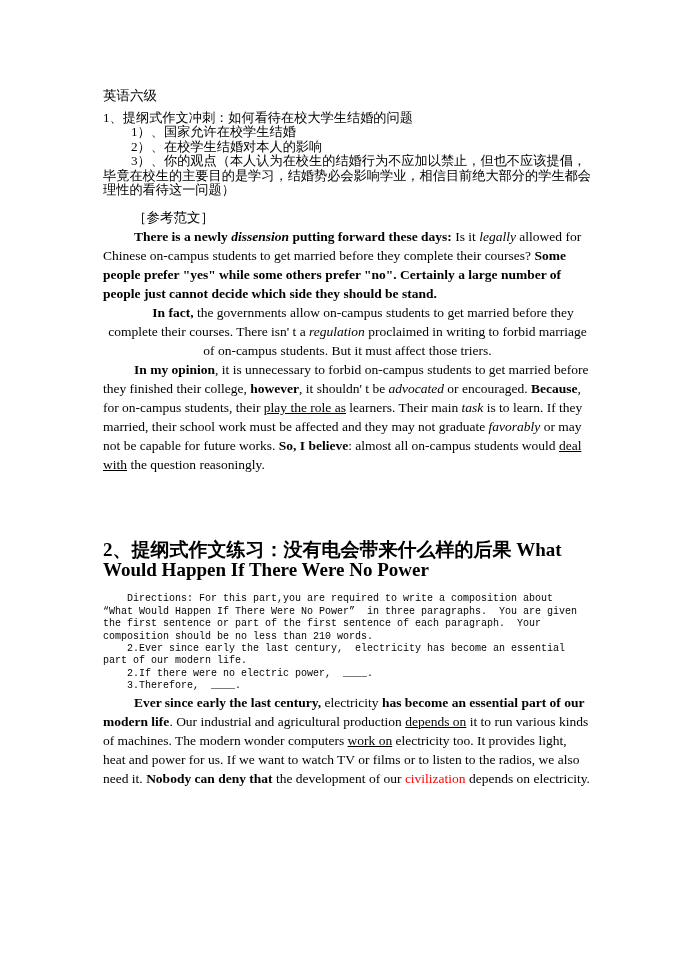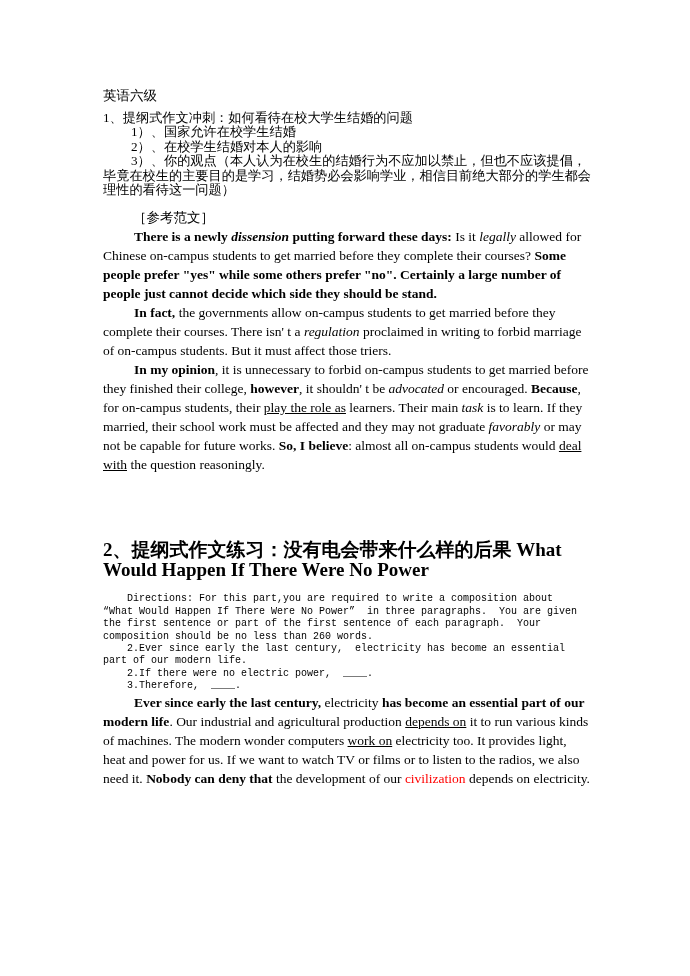--- a/index.html
+++ b/index.html
@@ -24,21 +24,21 @@
     font-size: 13.2px; line-height: 14.4px;
   }
   .outline .indent { padding-left: 28px; }
   .outline .first-indent { text-indent: 28px; }
   .model-label {
     margin-top: 12px; font-size: 13.5px; text-indent: 30px;
   }
   .essay { font-size: 13.5px; line-height: 19px; }
   .essay p { margin: 0; text-indent: 31px; }
   .p1 { margin-top: 10px; }
-  .p2 { margin-top: 15px; }
+  .p2 { margin-top: 15px; text-align: center; }
   .p3 { margin-top: 13px; }
   .b { font-weight: bold; }
   .i { font-style: italic; }
   .u { text-decoration: underline; }
   .section2-heading {
     margin-top: 66px; font-weight: bold; margin-bottom: 0;
     font-size: 19px; line-height: 20px;
   }
   .directions {
     margin-top: 13px;
@@ -69,21 +69,21 @@
     <p class="p2"><span class="b">In fact,</span><span> the governments allow on-campus students to get married before they complete their courses. There isn' t a </span><span class="i">regulation</span><span> proclaimed in writing to forbid marriage of on-campus students. But it must affect those triers.</span></p>
     <p class="p3"><span class="b">In my opinion</span><span>, it is unnecessary to forbid on-campus students to get married before they finished their college, </span><span class="b">however</span><span>, it shouldn' t be </span><span class="i">advocated</span><span> or encouraged. </span><span class="b">Because</span><span>, for on-campus students, their </span><span class="u">play the role as</span><span> learners. Their main </span><span class="i">task</span><span> is to learn. If they married, their school work must be affected and they may not graduate </span><span class="i">favorably</span><span> or may not be capable for future works. </span><span class="b">So, I believe</span><span>: almost all on-campus students would </span><span class="u">deal with</span><span> the question reasoningly.</span></p>
   </div>
 
   <h2 class="section2-heading">2、提纲式作文练习：没有电会带来什么样的后果 What Would Happen If There Were No Power</h2>
 
   <div class="directions">
       <div class="line plain">    Directions: For this part,you are required to write a composition about</div>
       <div class="line plain">“What Would Happen If There Were No Power”  in three paragraphs.  You are given</div>
       <div class="line plain">the first sentence or part of the first sentence of each paragraph.  Your</div>
-      <div class="line plain">composition should be no less than 260 words.</div>
+      <div class="line plain">composition should be no less than 210 words.</div>
       <div class="line plain">    2.Ever since early the last century,  electricity has become an essential</div>
       <div class="line plain">part of our modern life.</div>
       <div class="line plain">    2.If there were no electric power,  ____.</div>
       <div class="line plain">    3.Therefore,  ____.</div>
     </div>
 
   <div class="essay">
     <p class="final"><span class="b">Ever since early the last century,</span><span> electricity </span><span class="b">has become an essential part of our modern life</span><span>. Our industrial and agricultural production </span><span class="u">depends on</span><span> it to run various kinds of machines. The modern wonder computers </span><span class="u">work on</span><span> electricity too. It provides light, heat and power for us. If we want to watch TV or films or to listen to the radios, we also need it. </span><span class="b">Nobody can deny that</span><span> the development of our </span><span style="color: rgb(255, 0, 0);">civilization</span><span> depends on electricity.</span></p>
   </div>
 

